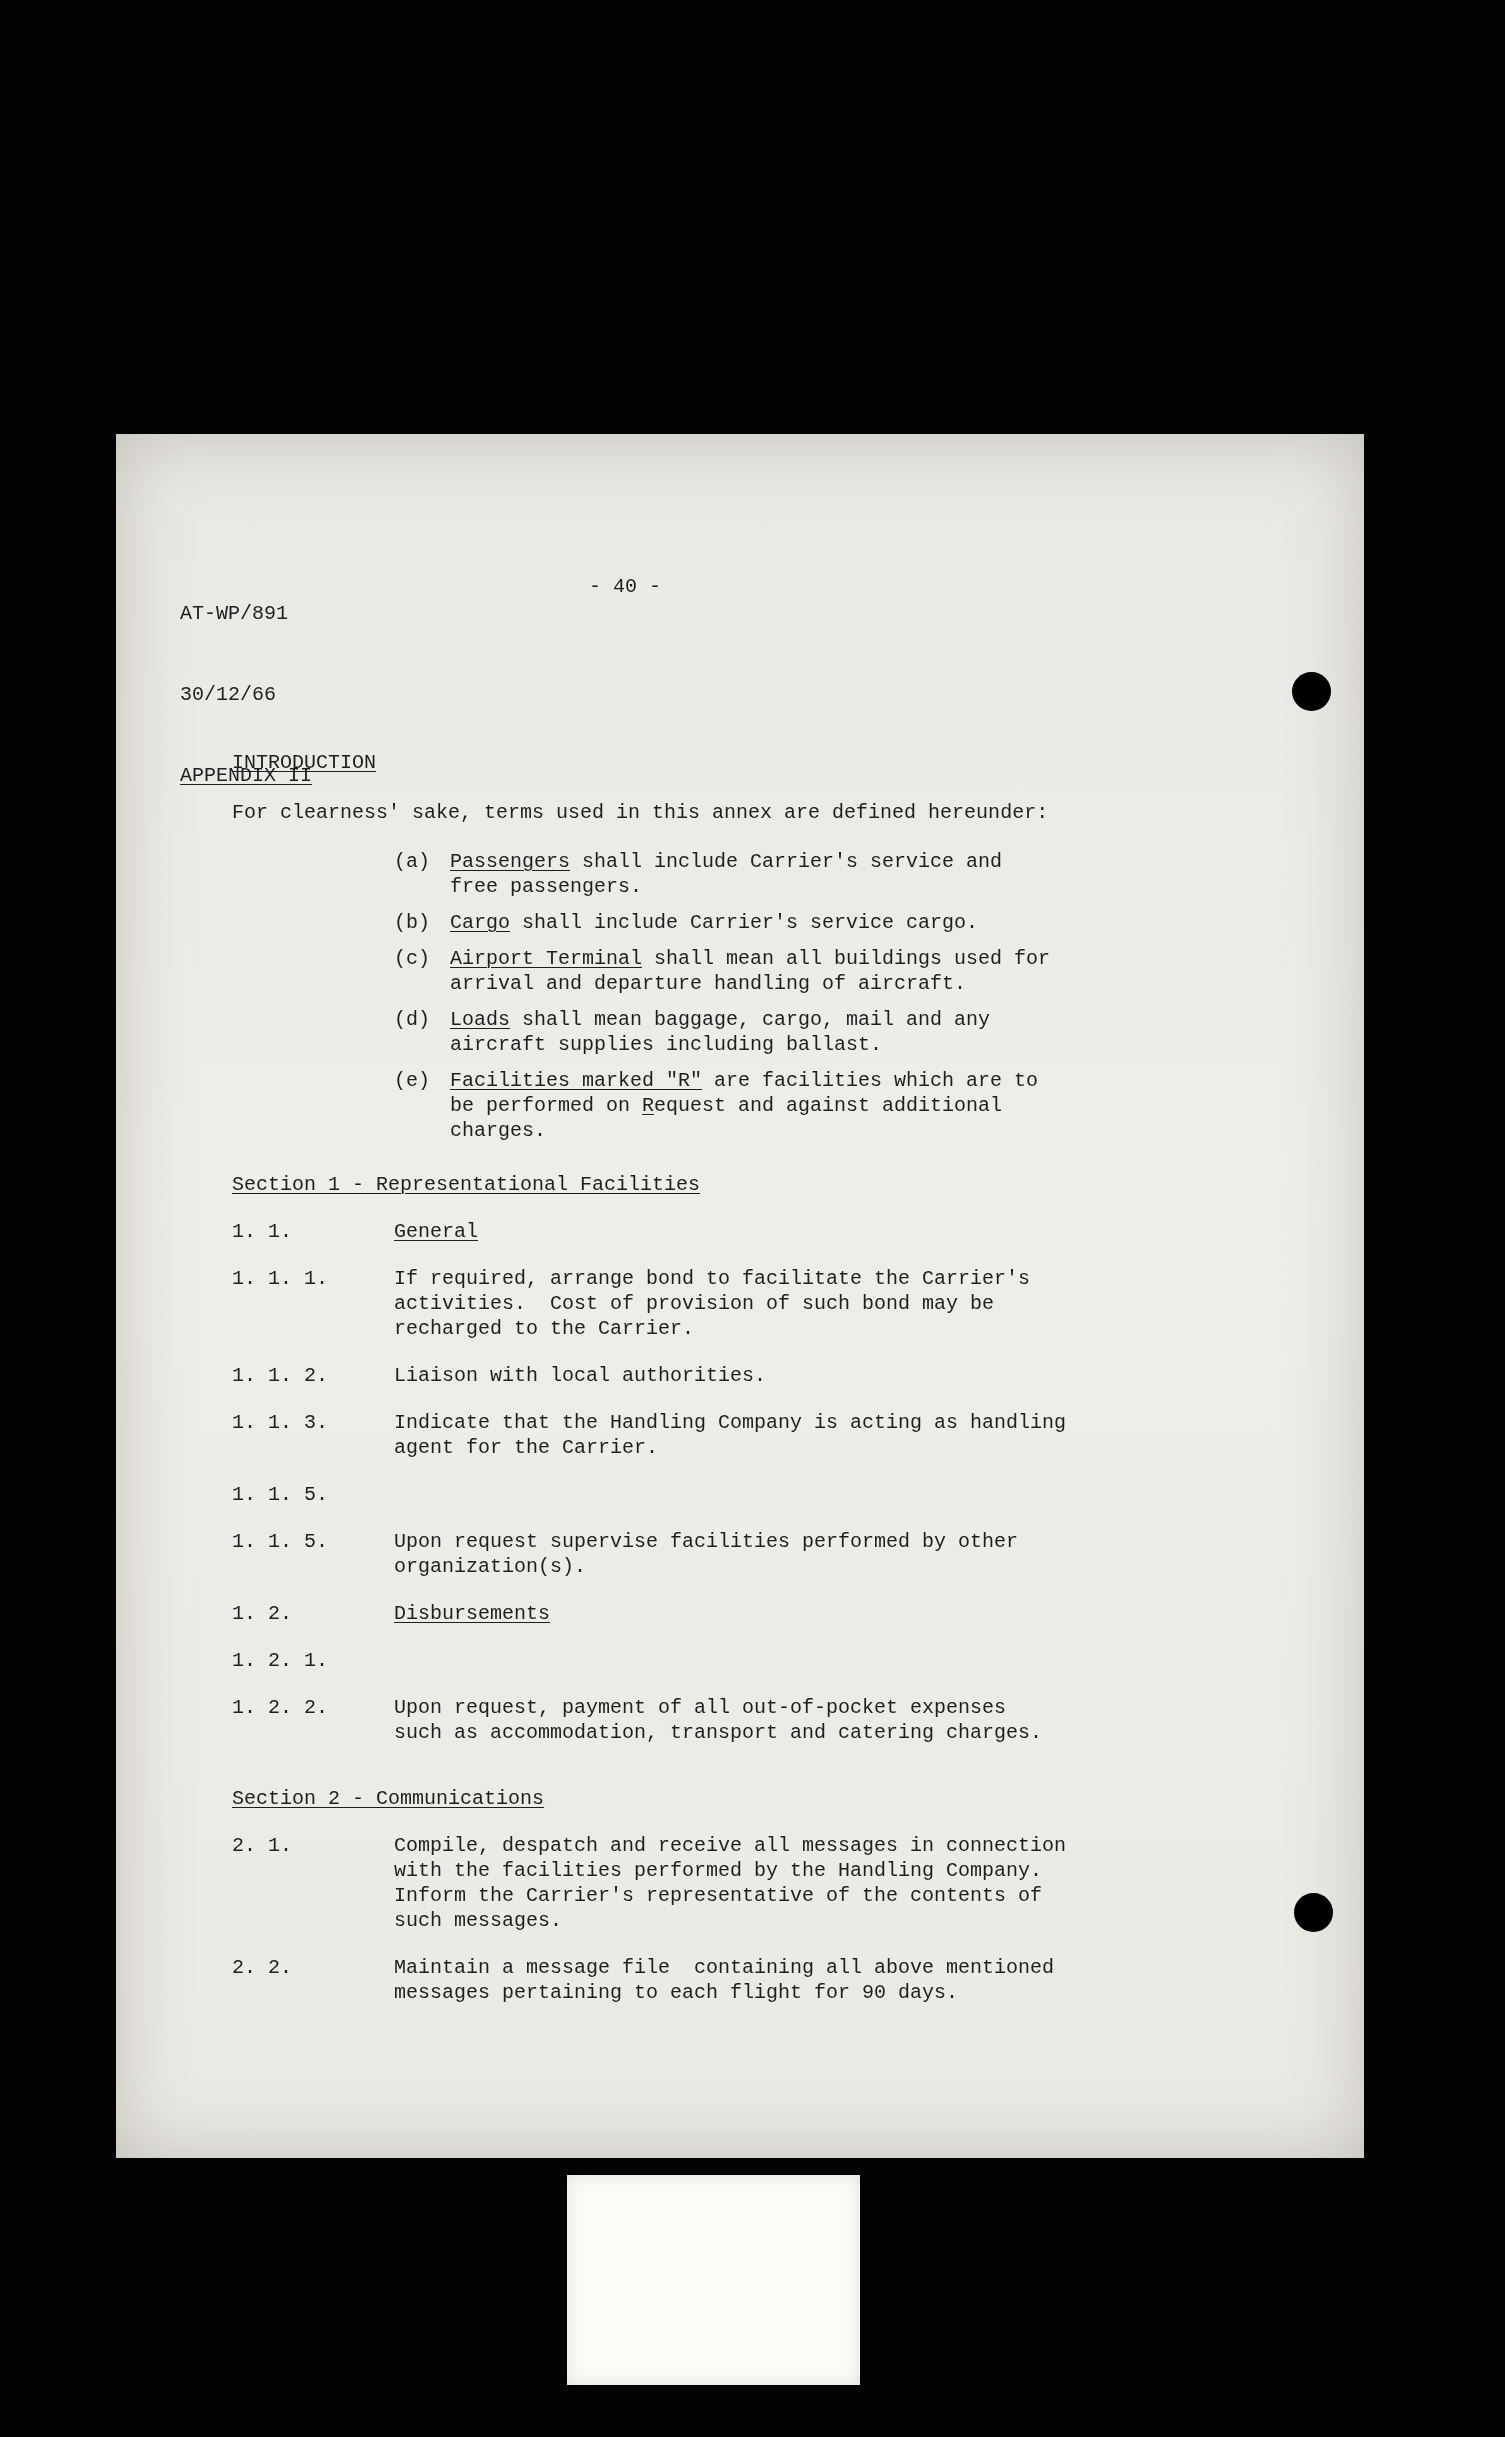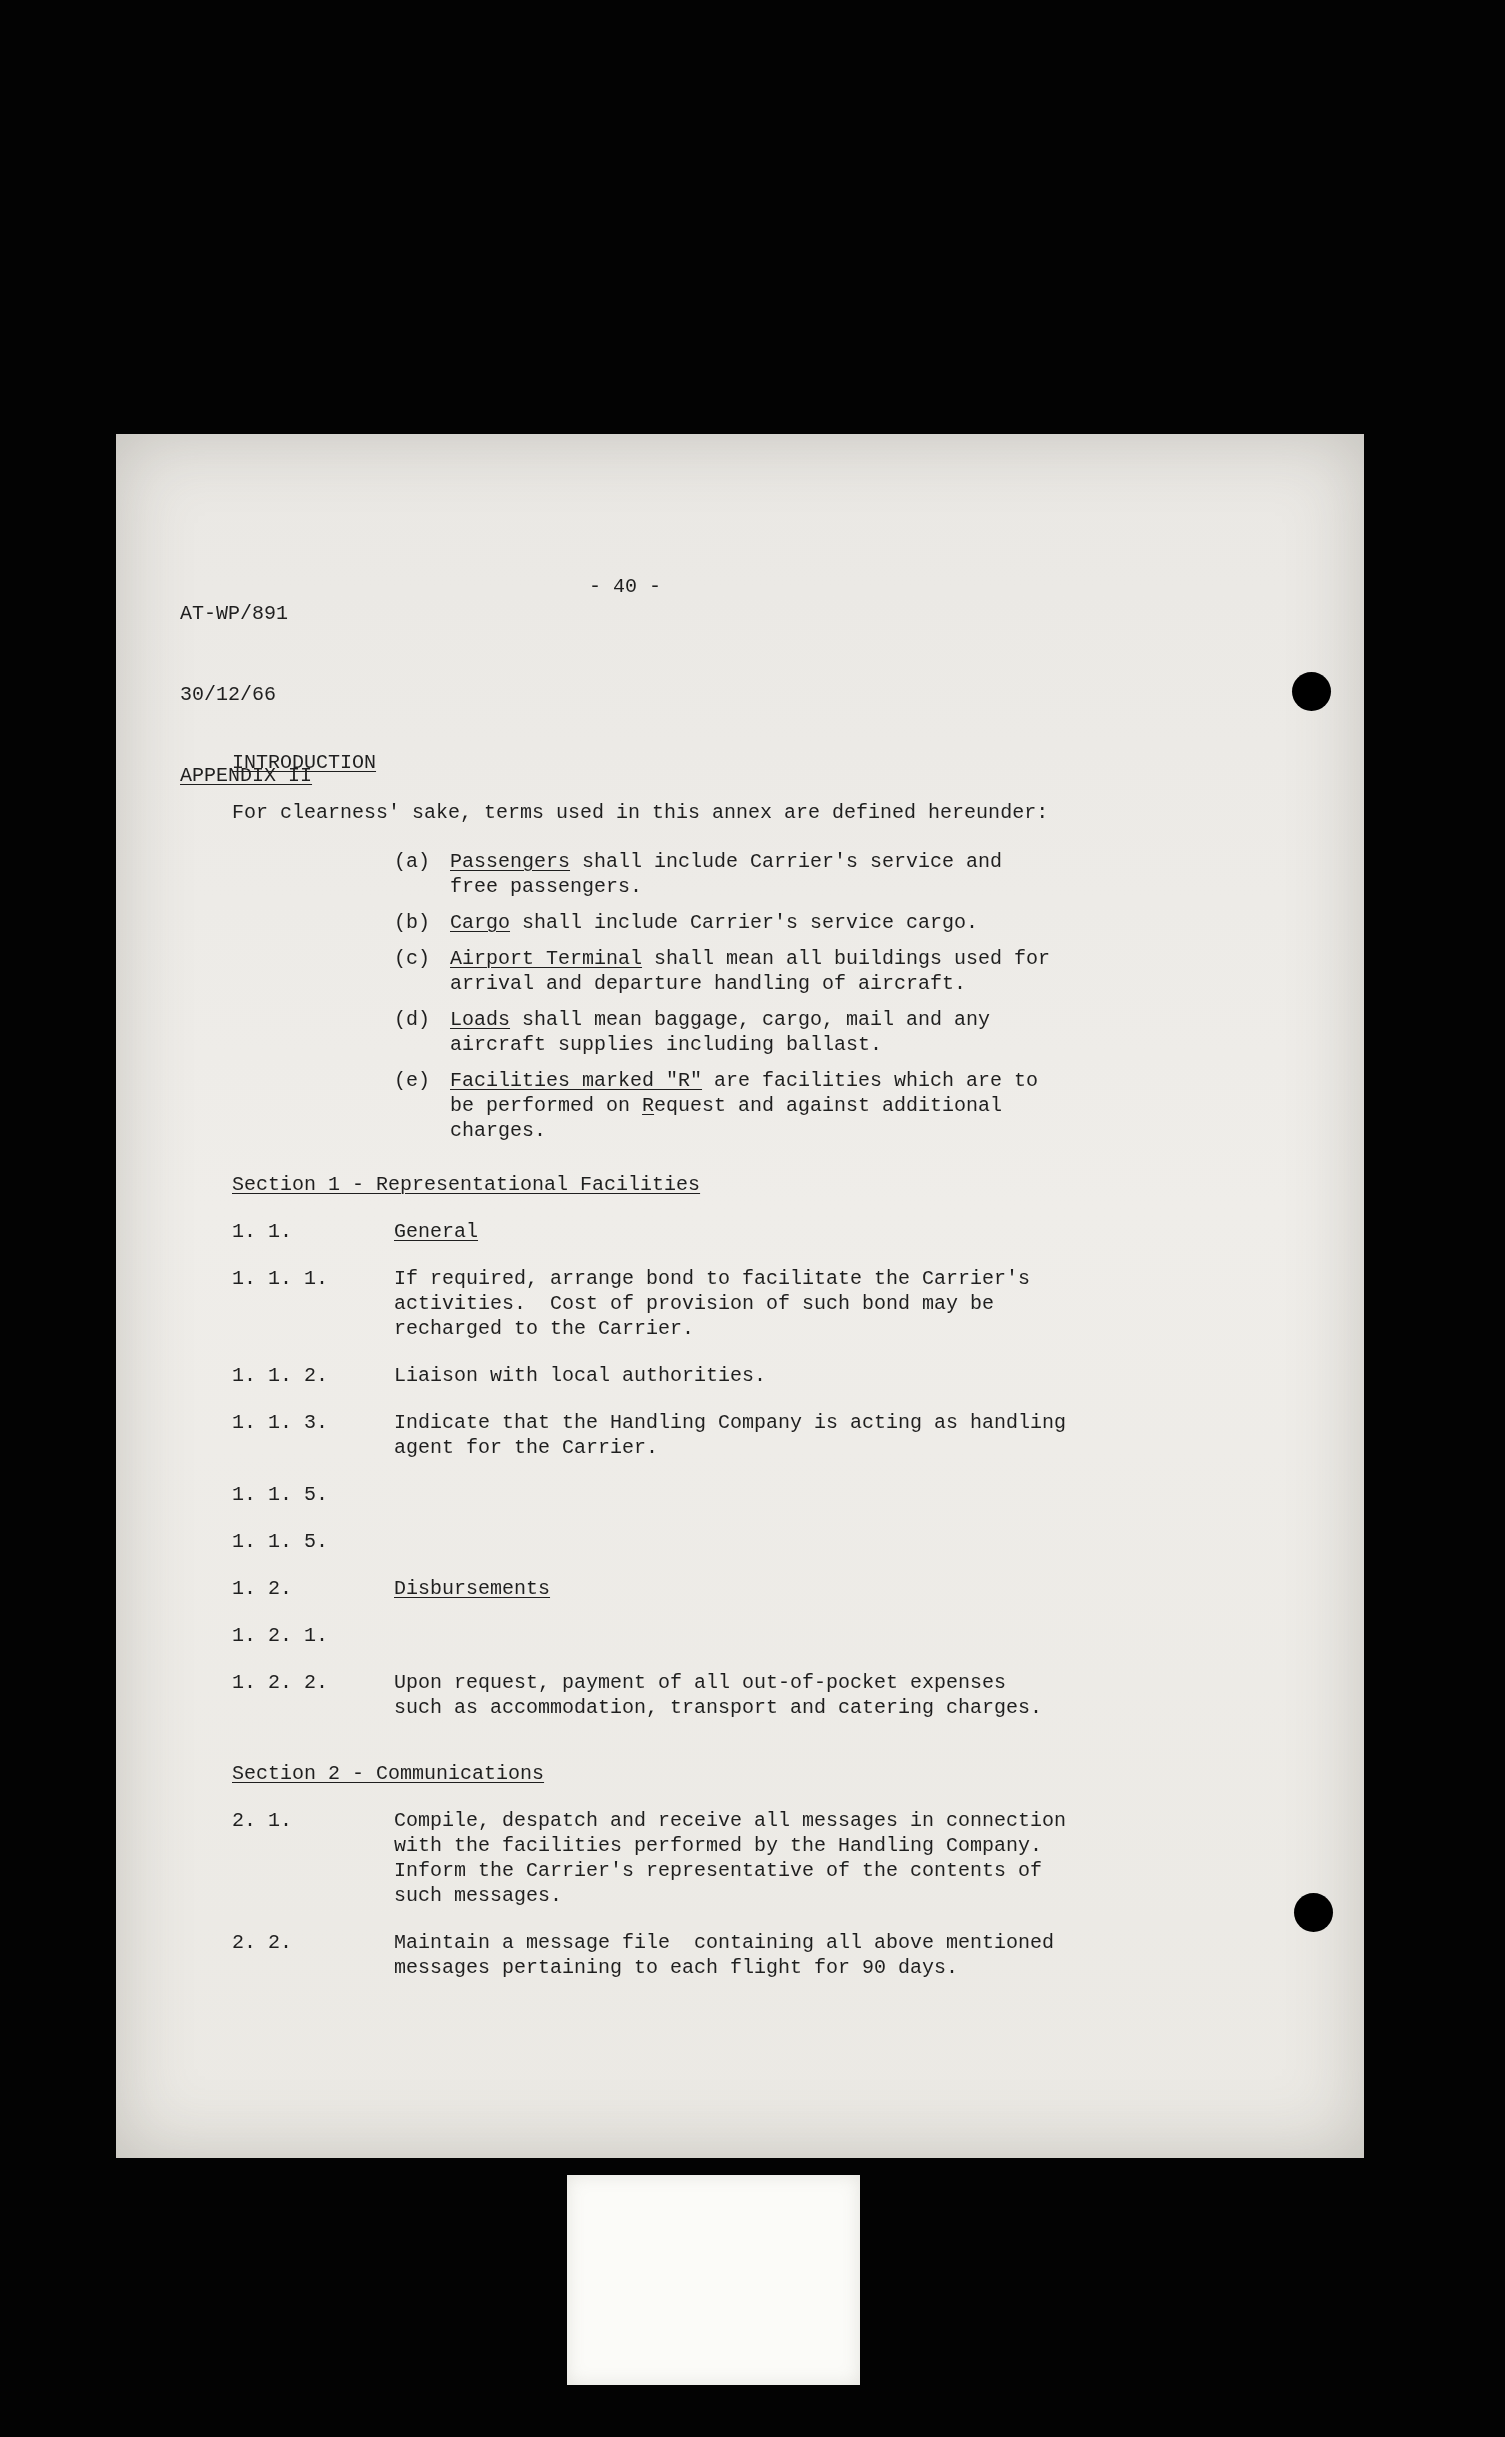--- a/index.html
+++ b/index.html
@@ -174,20 +174,22 @@
         <span class="itext">Indicate that the Handling Company is acting as handling
 agent for the Carrier.</span>
       </div>
 
       <div class="item">
         <span class="num">1. 1. 5.</span>
       </div>
 
       <div class="item">
         <span class="num">1. 1. 5.</span>
+        <span class="itext">Upon request supervise facilities performed by other
+organization(s).</span>
       </div>
 
       <div class="item">
         <span class="num">1. 2.</span>
         <span class="itext u">Disbursements</span>
       </div>
 
       <div class="item">
         <span class="num">1. 2. 1.</span>
       </div>

